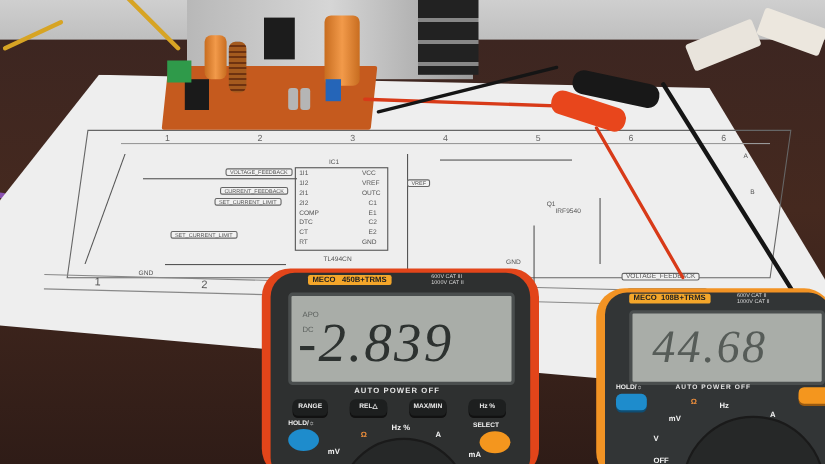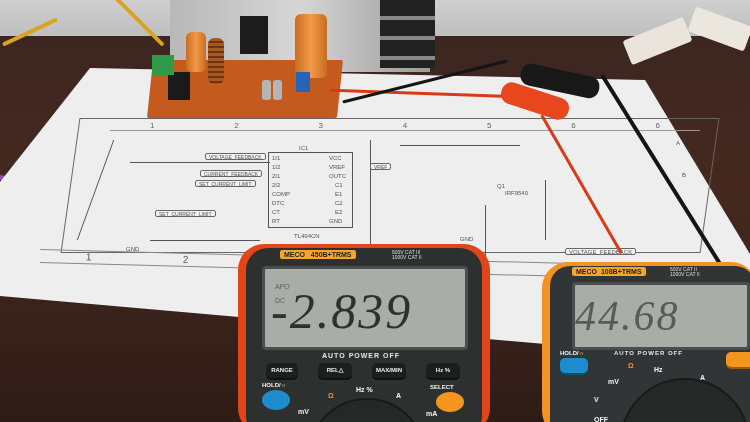--- a/index.html
+++ b/index.html
@@ -175,21 +175,21 @@
 </div>
 
 <div class="meter m2">
   <div class="body">
     <span class="brand" style="left:22px;top:1px"><span>MECO</span>&nbsp;&nbsp;<span>108B+TRMS</span></span>
     <div class="cat" style="left:120px;top:1px">
         <div>600V CAT II</div>
         <div>1000V CAT II</div>
       </div>
     <div class="lcd" style="left:22px;top:16px;width:178px;height:68px">
-      <span class="digits" style="left:0;top:4px;font-size:42px;line-height:54px;color:#565c58">44.68</span>
+      <span class="digits" style="left:18px;top:4px;font-size:42px;line-height:54px;color:#565c58">44.68</span>
     </div>
     <span class="apo" style="left:64px;top:84px;font-size:6px">AUTO POWER OFF</span>
     <span class="sym" style="left:10px;top:84px;font-size:6px">HOLD/☼</span>
     <div class="btn" style="left:10px;top:92px;width:28px;background:#1e8ccc;box-shadow:0 2px 0 #0f4d72"></div>
     <div class="btn" style="left:176px;top:86px;width:32px;background:#f4961e;box-shadow:0 2px 0 #9a5a10"></div>
     <span class="sym sym-o" style="left:78px;top:96px">Ω</span>
     <span class="sym" style="left:104px;top:100px">Hz</span>
     <span class="sym" style="left:150px;top:108px">A</span>
     <span class="sym" style="left:58px;top:112px">mV</span>
     <span class="sym" style="left:44px;top:130px">V</span>

